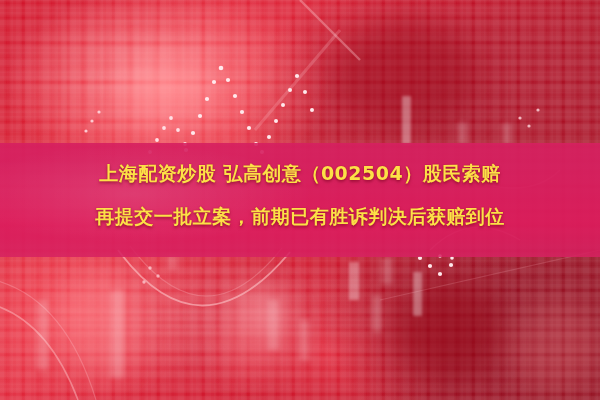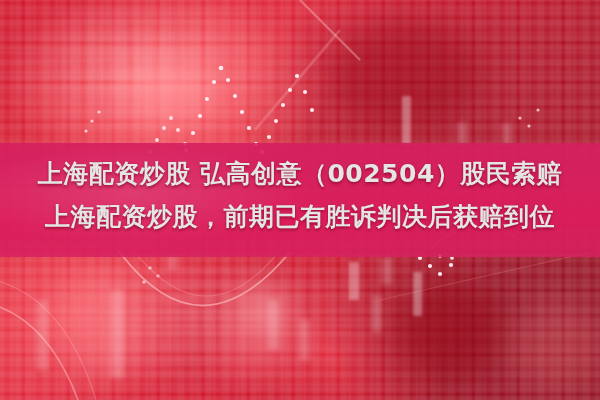--- a/index.html
+++ b/index.html
@@ -115,22 +115,22 @@
     inset: 0;
     background: radial-gradient(ellipse 260px 70px at 22% 45%, rgba(255,255,255,0.12) 0%, rgba(255,255,255,0) 70%);
   }
 
   
   .headline {
     position: absolute;
     left: 0; right: 0;
     top: 152px;
     text-align: center;
-    color: #e5e5e5;
-    font-size: 25px;
+    color: #fde047;
+    font-size: 19px;
     font-weight: bold;
     letter-spacing: 0.5px;
     line-height: 43px;
     text-shadow: 0 2px 3px rgba(120,0,30,0.55), 0 0 1px rgba(120,0,30,0.6);
     white-space: nowrap;
   }
   .headline .line { display: block; }
 </style>
 </head>
 <body>
@@ -239,16 +239,16 @@
   <div class="bar soft" style="left:268px; top:300px; width:11px; height:50px;"></div>
   <div class="bar soft" style="left:300px; top:320px; width:10px; height:40px;"></div>
   <div class="bar soft" style="left:110px; top:290px; width:14px; height:88px;"></div>
   <div class="bar soft" style="left:36px;  top:300px; width:12px; height:70px;"></div>
   <div class="bar soft" style="left:168px; top:255px; width:9px;  height:14px;"></div>
 
   <div class="band"></div>
 
   <div class="headline">
     <span class="line">上海配资炒股 弘高创意（002504）股民索赔</span>
-    <span class="line">上海配资炒股，前期已有胜诉判决后获赔到位</span>
+    <span class="line">再提交一批立案，前期已有胜诉判决后获赔到位</span>
   </div>
 
 </div>
 
 </body></html>

